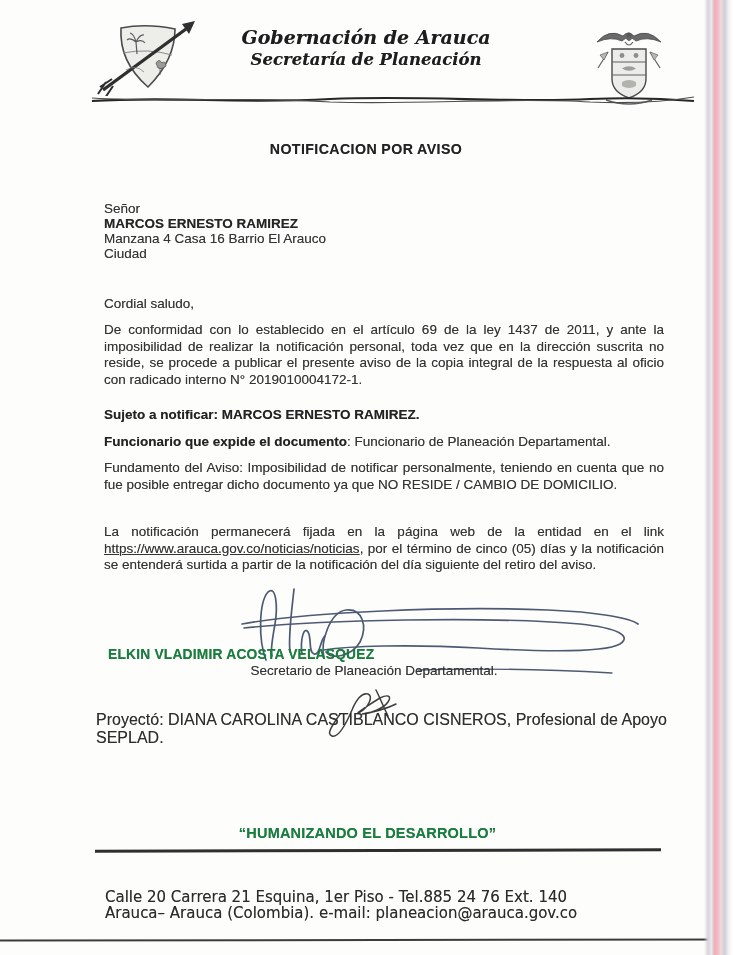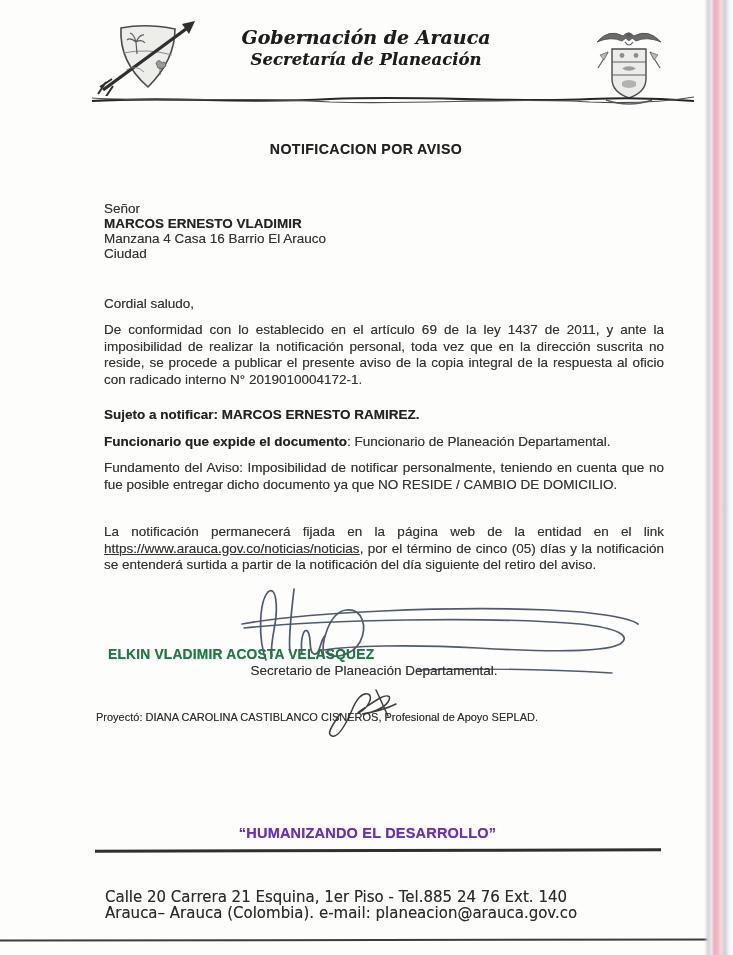--- a/index.html
+++ b/index.html
@@ -30,24 +30,24 @@
   .subject{left:104px;top:407px;font-size:13.5px;font-weight:bold;color:#232323;}
   .official{left:104px;top:434px;font-size:13.5px;}
   .official b{color:#232323;text-align:center;}
   .basis{top:460px;}
   .p4{top:524px;}
   .doc-link{text-decoration:underline;}
   
   .sig-name{left:108px;top:647px;width:540px;
     font-size:13.8px;font-weight:bold;color:#15803d;letter-spacing:.2px;}
   .sig-title{left:104px;top:663px;width:540px;text-align:center;font-size:13.5px;}
-  .drafted{left:96px;top:711px;font-size:11px;color:#2e2e2e;}
+  .drafted{left:96px;top:711px;font-size:16px;color:#2e2e2e;}
   
   .slogan{left:100px;top:825px;width:535px;text-align:center;
-    font-size:14.5px;font-weight:bold;color:#6d28d9;letter-spacing:.2px;}
+    font-size:14.5px;font-weight:bold;color:#15803d;letter-spacing:.2px;}
   .footer-rule{left:95px;top:849px;width:566px;height:0;
     border-top:3px solid #2f2f2f;transform:rotate(-.15deg);}
   .footer-text{left:105px;top:889px;width:530px;
     font-family:"DejaVu Sans",sans-serif;font-size:15px;line-height:16px;color:#2b2b2b;}
   .bottom-line{left:0;top:939px;width:733px;height:0;
     border-top:2px solid #3c3c3c;transform:rotate(-.08deg);}
   .edge-stripe{left:704px;top:0;width:29px;height:955px;
     background:linear-gradient(to right,
       rgba(255,255,255,0) 0%, #d5d5d9 14%, #e9e9ec 26%, #f0adbb 36%,
       #f2bbc6 48%, #eed9dd 58%, #cfcfd4 72%, #f3f3f5 86%, #ffffff 100%);}
@@ -105,21 +105,21 @@
     <svg width="606" height="14" viewBox="0 0 606 14">
       <path d="M2,8 C80,3 150,11 240,6 C330,2 420,10 500,6 C550,4 580,6 604,8" fill="none" stroke="#262626" stroke-width="2.2"></path>
       <path d="M2,5 C80,10 150,3 240,9 C330,12 420,4 500,9 C550,11 580,8 604,4" fill="none" stroke="#4d4d4d" stroke-width="1.2"></path>
     </svg>
   </div>
 
   <div class="abs doc-title">NOTIFICACION POR AVISO</div>
 
   <div class="abs recipient">
     <div>Señor</div>
-    <div class="bold">MARCOS ERNESTO VLADIMIR</div>
+    <div class="bold">MARCOS ERNESTO RAMIREZ</div>
     <div>Manzana 4 Casa 16 Barrio El Arauco</div>
     <div>Ciudad</div>
   </div>
 
   <div class="abs greeting">Cordial saludo,</div>
 
   <div class="abs para p1">De conformidad con lo establecido en el artículo 69 de la ley 1437 de 2011, y ante la imposibilidad de realizar la notificación personal, toda vez que en la dirección suscrita no reside, se procede a publicar el presente aviso de la copia integral de la respuesta al oficio con radicado interno N° 2019010004172-1.</div>
 
   <div class="abs subject">Sujeto a notificar: MARCOS ERNESTO RAMIREZ.</div>
 

